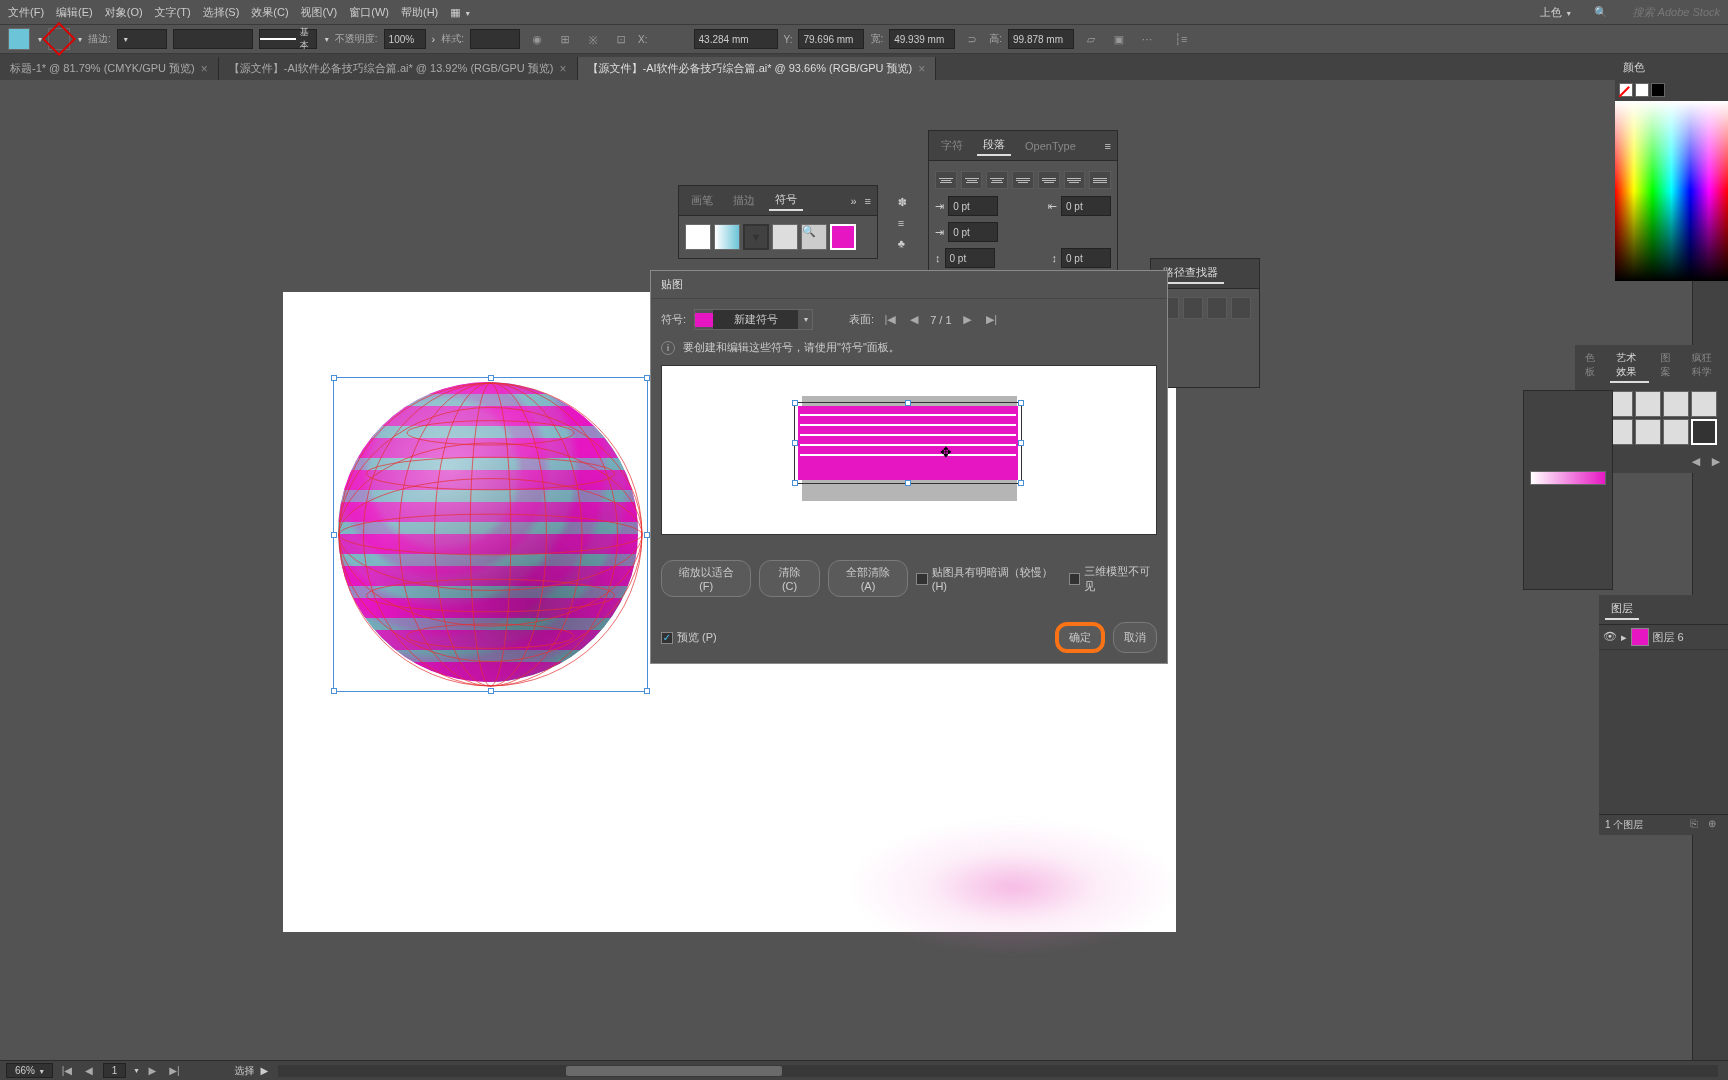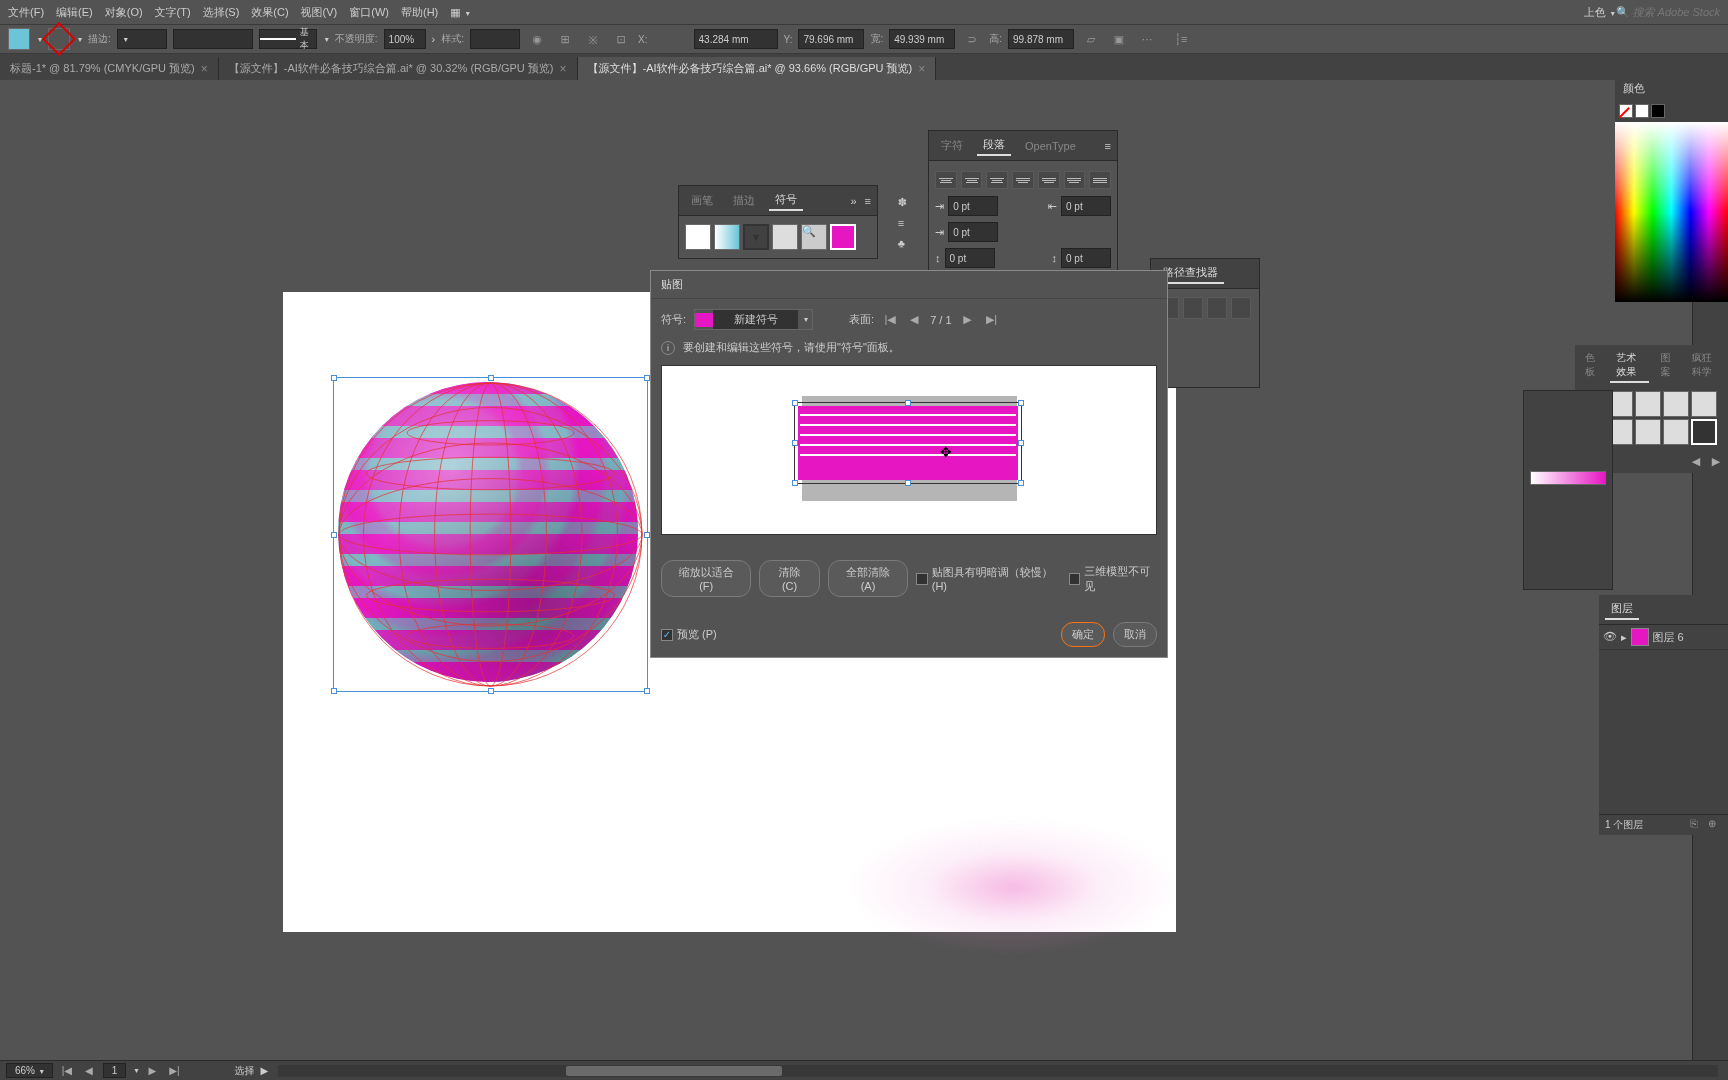--- a/index.html
+++ b/index.html
@@ -2,21 +2,21 @@
 <html><head>
 <meta charset="utf-8">
 <style>
 * { margin: 0; padding: 0; box-sizing: border-box; font-family: "Microsoft YaHei", sans-serif; }
 body { background: #535353; color: #ccc; font-size: 11px; overflow: hidden; width: 1728px; height: 1080px; position: relative; }
 
 
 .menubar { background: #535353; height: 24px; display: flex; align-items: center; padding: 0 8px; gap: 12px; text-align: right; }
 .menubar span { color: #ccc; cursor: pointer; }
 .menubar .spacer { flex: 1; }
-.menubar .right-group { display: flex; gap: 2px; align-items: center; }
+.menubar .right-group { display: flex; gap: 24px; align-items: center; }
 .dropdown-indicator { font-size: 8px; margin-left: 2px; }
 
 
 .controlbar { background: #535353; height: 30px; display: flex; align-items: center; padding: 0 8px; gap: 6px; border-top: 1px solid #3a3a3a; border-bottom: 1px solid #3a3a3a; }
 .swatch { width: 22px; height: 22px; border: 1px solid #6a6a6a; display: inline-block; }
 .swatch.fill { background: #6bc4d8; }
 .swatch.stroke { background: #535353; position: relative; }
 .swatch.stroke::after { content: ''; position: absolute; top: -2px; left: -2px; right: -2px; bottom: -2px; border: 2px solid #d00; transform: rotate(-45deg); }
 .label-small { color: #aaa; font-size: 10px; }
 .stroke-preview { width: 58px; height: 20px; background: #323232; border: 1px solid #222; display: flex; align-items: center; justify-content: center; }
@@ -122,21 +122,21 @@
 .info-icon { width: 14px; height: 14px; border: 1px solid #888; border-radius: 50%; display: inline-flex; align-items: center; justify-content: center; font-size: 9px; }
 .nav-btn { width: 16px; height: 16px; display: inline-flex; align-items: center; justify-content: center; color: #aaa; cursor: pointer; }
 .preview-area { background: #fff; height: 170px; border: 1px solid #333; margin: 8px 0; position: relative; }
 .preview-applied { position: absolute; left: 140px; top: 30px; width: 215px; height: 105px; background: #b5b5b5; }
 .preview-stripes { position: absolute; left: 136px; top: 40px; width: 220px; height: 74px; background: #e617c3; }
 .preview-stripes div { height: 2px; background: #fff; margin: 8px 2px; }
 .selection-handles2 { position: absolute; left: 132px; top: 36px; width: 228px; height: 82px; border: 1px solid #333; }
 .cursor-move { position: absolute; left: 278px; top: 78px; color: #000; font-size: 14px; }
 .dialog-buttons-row { display: flex; gap: 8px; align-items: center; margin: 25px 0; }
 .dlg-btn { background: #5a5a5a; border: 1px solid #7a7a7a; color: #ccc; padding: 4px 10px; border-radius: 12px; cursor: pointer; font-size: 11px; }
-.dlg-btn.primary { border: 1px solid #f97316; }
+.dlg-btn.primary { border: 4px solid #f97316; }
 .checkbox-wrap { display: flex; align-items: center; gap: 4px; }
 .checkbox { width: 12px; height: 12px; border: 1px solid #888; background: #323232; display: inline-flex; align-items: center; justify-content: center; }
 .checkbox.checked::after { content: '✓'; color: #4fc3f7; font-size: 10px; }
 .dialog-footer { display: flex; justify-content: space-between; align-items: center; margin-top: 8px; }
 .dialog-footer .right { display: flex; gap: 8px; }
 
 
 .statusbar { position: absolute; bottom: 0; left: 0; right: 0; height: 20px; background: #424242; display: flex; align-items: center; padding: 0 6px; gap: 6px; font-size: 10px; border-top: 1px solid #2a2a2a; }
 .status-field { background: #323232; padding: 1px 8px; border: 1px solid #222; }
 .scrollbar-h { flex: 1; height: 12px; background: #383838; margin: 0 4px; position: relative; }
@@ -204,21 +204,21 @@
   <div class="spacer"></div>
   <span class="icon-btn">┆≡</span>
 </div>
 
 <div class="tabbar">
   <div class="tab">
     <span>标题-1* @ 81.79% (CMYK/GPU 预览)</span>
       <span class="close-x">×</span>
   </div>
   <div class="tab">
-    <span>【源文件】-AI软件必备技巧综合篇.ai* @ 30.32% (RGB/GPU 预览)</span>
+    <span>【源文件】-AI软件必备技巧综合篇.ai* @ 13.92% (RGB/GPU 预览)</span>
       <span class="close-x">×</span>
   </div>
   <div class="tab active">
     <span>【源文件】-AI软件必备技巧综合篇.ai* @ 93.66% (RGB/GPU 预览)</span>
       <span class="close-x">×</span>
   </div>
 </div>
 
 <div class="workspace">
   <div class="canvas-area">
@@ -257,21 +257,21 @@
 
   <div class="right-dock">
     <div class="dock-icon">⚙</div>
     <div class="dock-icon">ⓘ</div>
     <div class="dock-icon">◉</div>
     <div class="dock-icon">⇄</div>
     <div class="dock-icon">↗</div>
   </div>
 </div>
 
-<div class="panel-color" style="top:77px">
+<div class="panel-color" style="top:56px">
   <div class="color-title">颜色</div>
   <div class="color-swatches-row">
     <div class="color-sw no"></div>
     <div class="color-sw white"></div>
     <div class="color-sw black"></div>
   </div>
   <div class="spectrum"></div>
 </div>
 
 <div class="panel-swatches">

